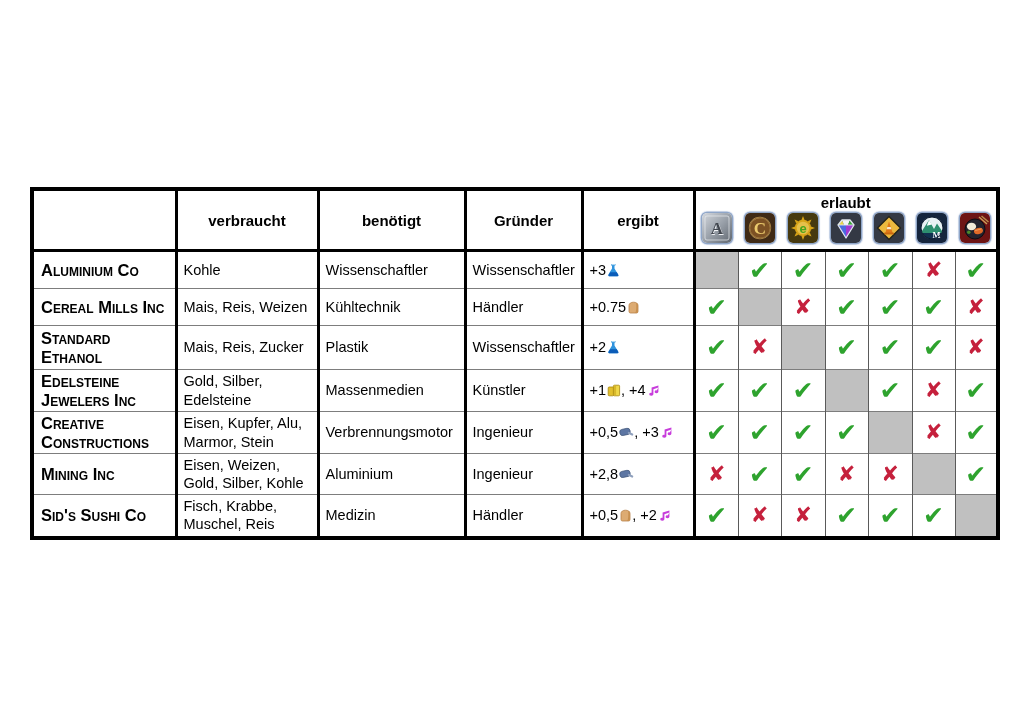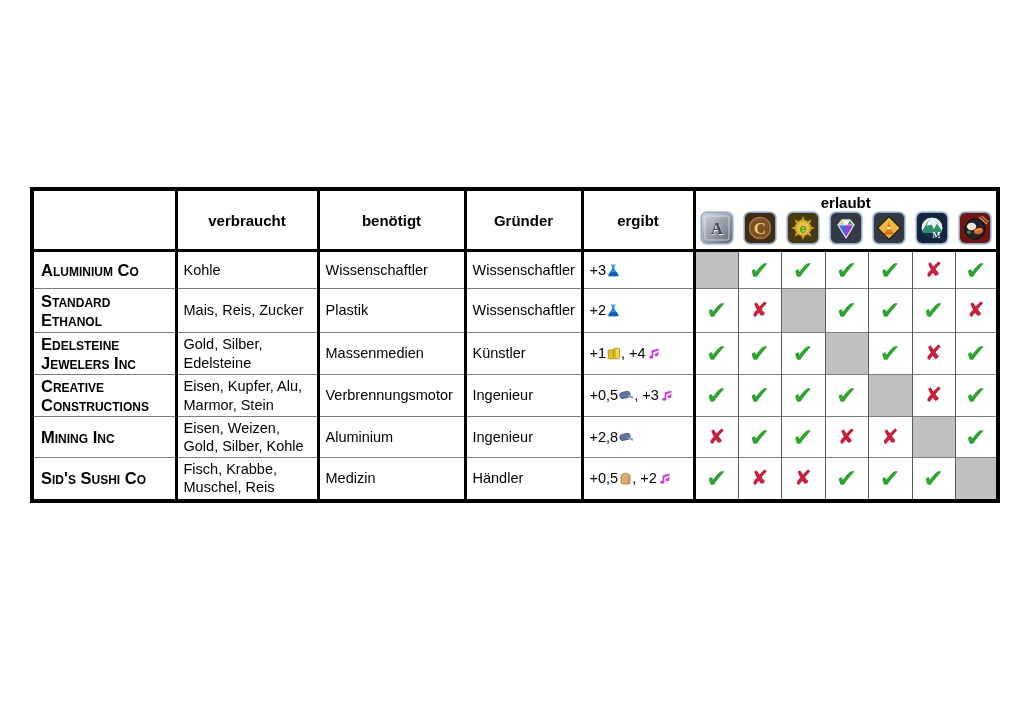--- a/index.html
+++ b/index.html
@@ -163,20 +163,37 @@
               <rect x="4.7" y="1.1" width="3.6" height="1" fill="#bfe0f5"></rect>
             </svg></span></td>
       <td class="perm bL self" style="background: rgb(192, 192, 192);"></td>
       <td class="perm yes" style="color: rgb(46, 163, 46);">✔</td>
       <td class="perm yes" style="color: rgb(46, 163, 46);">✔</td>
       <td class="perm yes" style="color: rgb(46, 163, 46);">✔</td>
       <td class="perm yes" style="color: rgb(46, 163, 46);">✔</td>
       <td class="perm no" style="color: rgb(197, 32, 60);">✘</td>
       <td class="perm yes" style="color: rgb(46, 163, 46);">✔</td>
     </tr>
+    <tr class="r2">
+      <td class="name">Cereal Mills Inc</td>
+      <td class="txt bL">Mais, Reis, Weizen</td>
+      <td class="txt bL">Kühltechnik</td>
+      <td class="txt bL">Händler</td>
+      <td class="txt bL yields"><span>+0.75</span><span class="mini"><svg width="13" height="13" viewBox="0 0 13 13">
+              <path d="M2 4.4C2 2.4 4 1.2 6.5 1.2S11 2.4 11 4.4v6.1c0 .9-.6 1.5-1.4 1.5H3.4c-.8 0-1.4-.6-1.4-1.5z" fill="#ddab72" stroke="#b8824a" stroke-width="0.8"></path>
+              <path d="M9.2 1.8c1.1.5 1.8 1.4 1.8 2.6v6.1c0 .9-.6 1.5-1.4 1.5H7.8c2 0 1.4-8.7 1.4-10.2z" fill="#c89050"></path>
+            </svg></span></td>
+      <td class="perm bL yes" style="color: rgb(46, 163, 46);">✔</td>
+      <td class="perm self" style="background: rgb(192, 192, 192);"></td>
+      <td class="perm no" style="color: rgb(197, 32, 60);">✘</td>
+      <td class="perm yes" style="color: rgb(46, 163, 46);">✔</td>
+      <td class="perm yes" style="color: rgb(46, 163, 46);">✔</td>
+      <td class="perm yes" style="color: rgb(46, 163, 46);">✔</td>
+      <td class="perm no" style="color: rgb(197, 32, 60);">✘</td>
+    </tr>
     <tr class="r3">
       <td class="name">Standard Ethanol</td>
       <td class="txt bL">Mais, Reis, Zucker</td>
       <td class="txt bL">Plastik</td>
       <td class="txt bL">Wissenschaftler</td>
       <td class="txt bL yields"><span>+2</span><span class="mini"><svg width="13" height="14" viewBox="0 0 13 14">
               <path d="M4.5 1h4v1.2l-1 .5v2.8l3.6 6.1c.5.8 0 1.7-.9 1.7H2.3c-.9 0-1.4-.9-.9-1.7l3.6-6.1V2.7l-1-.5z" fill="#2f93dd"></path>
               <path d="M3.2 9.2h6.6l1.6 2.8c.3.6-.1 1.3-.8 1.3H2.4c-.7 0-1.1-.7-.8-1.3z" fill="#0b5cb8"></path>
               <rect x="4.7" y="1.1" width="3.6" height="1" fill="#bfe0f5"></rect>
             </svg></span></td>

